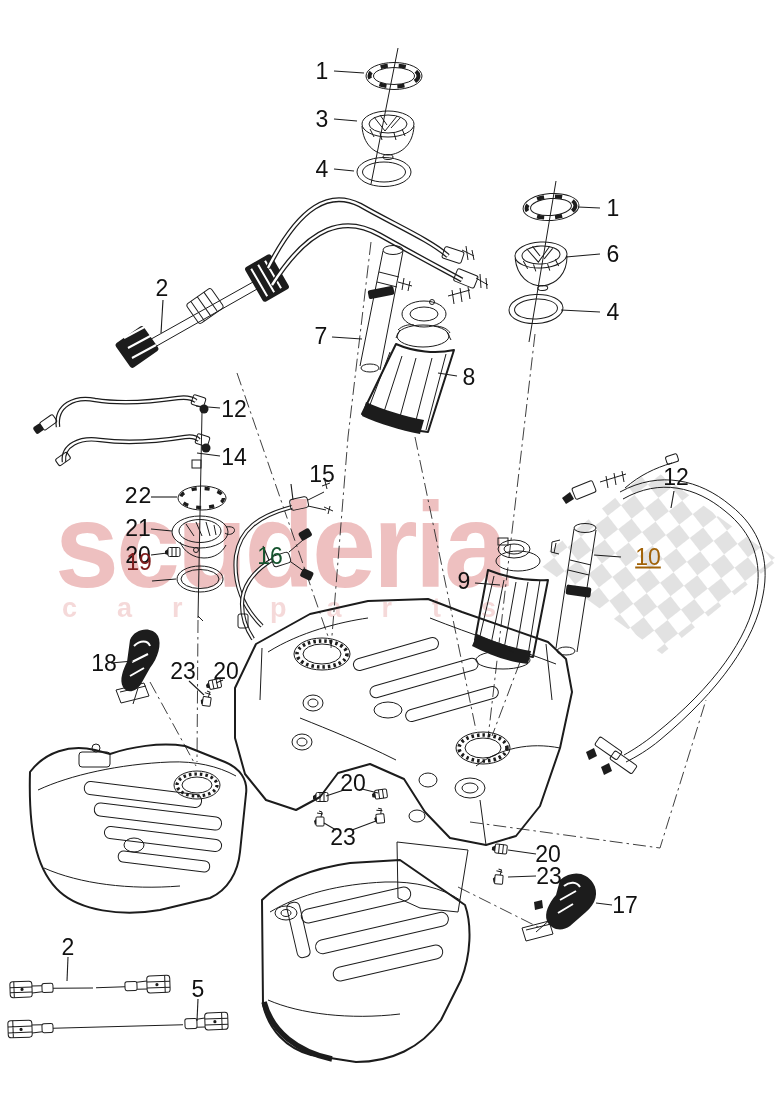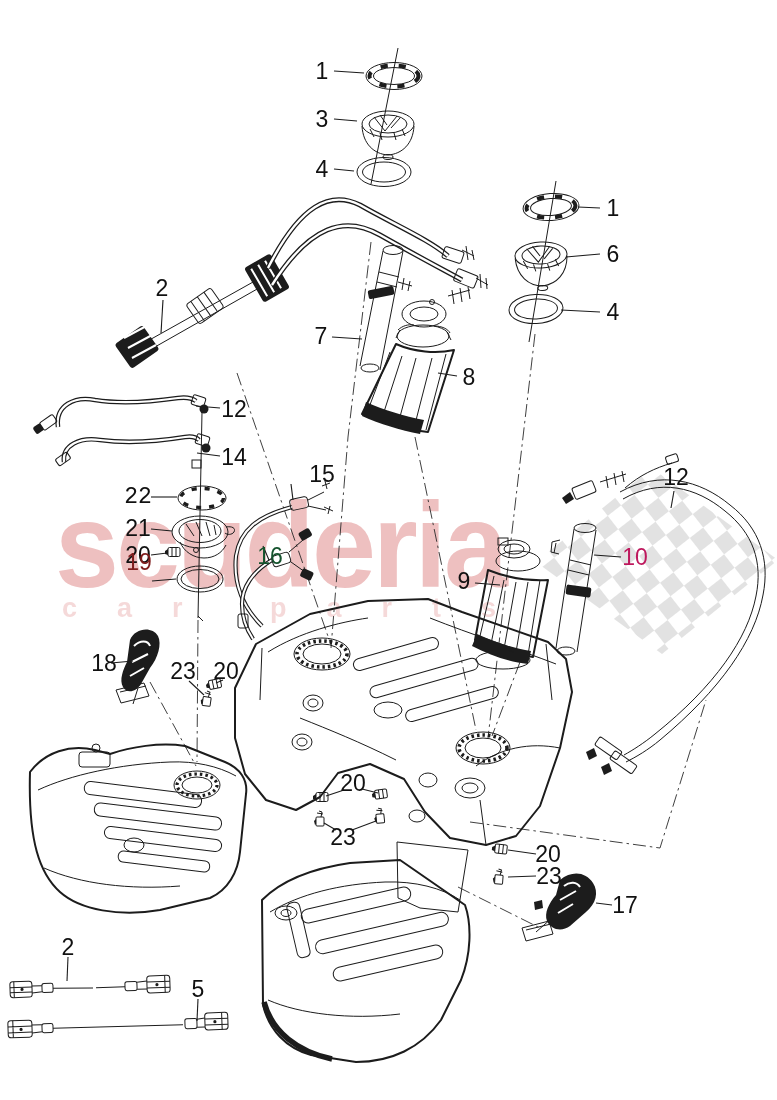--- a/index.html
+++ b/index.html
@@ -374,21 +374,21 @@
     <div class="callout" style="left: 469px; top: 377px; color: rgb(17, 17, 17);">8</div>
     <div class="callout" style="left: 234px; top: 409px; color: rgb(17, 17, 17);">12</div>
     <div class="callout" style="left: 234px; top: 457px; color: rgb(17, 17, 17);">14</div>
     <div class="callout" style="left: 138px; top: 497px; color: rgb(17, 17, 17); font-family: Liberation Mono, monospace;">22</div>
     <div class="callout" style="left: 138px; top: 528px; color: rgb(17, 17, 17);">21</div>
     <div class="callout" style="left: 138px; top: 555px; color: rgb(17, 17, 17);">20</div>
     <div class="callout" style="left: 139px; top: 562px; color: #7f1d1d;">19</div>
     <div class="callout" style="left: 290px; top: 474px; color: rgb(17, 17, 17); margin-left: 32px;">15</div>
     <div class="callout" style="left: 270px; top: 536px; color: #14532d; margin-top: 20px;">16</div>
     <div class="callout" style="left: 676px; top: 477px; color: rgb(17, 17, 17);">12</div>
-    <div class="callout" style="left: 635px; top: 557px; color: #be185d;">10</div>
+    <div class="callout" style="left: 648px; top: 557px; color: #a16207; text-decoration: underline;">10</div>
     <div class="callout" style="left: 464px; top: 581px; color: rgb(17, 17, 17);">9</div>
     <div class="callout" style="left: 104px; top: 663px; color: rgb(17, 17, 17);">18</div>
     <div class="callout" style="left: 183px; top: 671px; color: rgb(17, 17, 17);">23</div>
     <div class="callout" style="left: 226px; top: 671px; color: rgb(17, 17, 17);">20</div>
     <div class="callout" style="left: 353px; top: 783px; color: rgb(17, 17, 17);">20</div>
     <div class="callout" style="left: 343px; top: 837px; color: rgb(17, 17, 17);">23</div>
     <div class="callout" style="left: 548px; top: 854px; color: rgb(17, 17, 17);">20</div>
     <div class="callout" style="left: 549px; top: 876px; color: rgb(17, 17, 17);">23</div>
     <div class="callout" style="left: 625px; top: 905px; color: rgb(17, 17, 17);">17</div>
     <div class="callout" style="left: 68px; top: 947px; color: rgb(17, 17, 17);">2</div>

